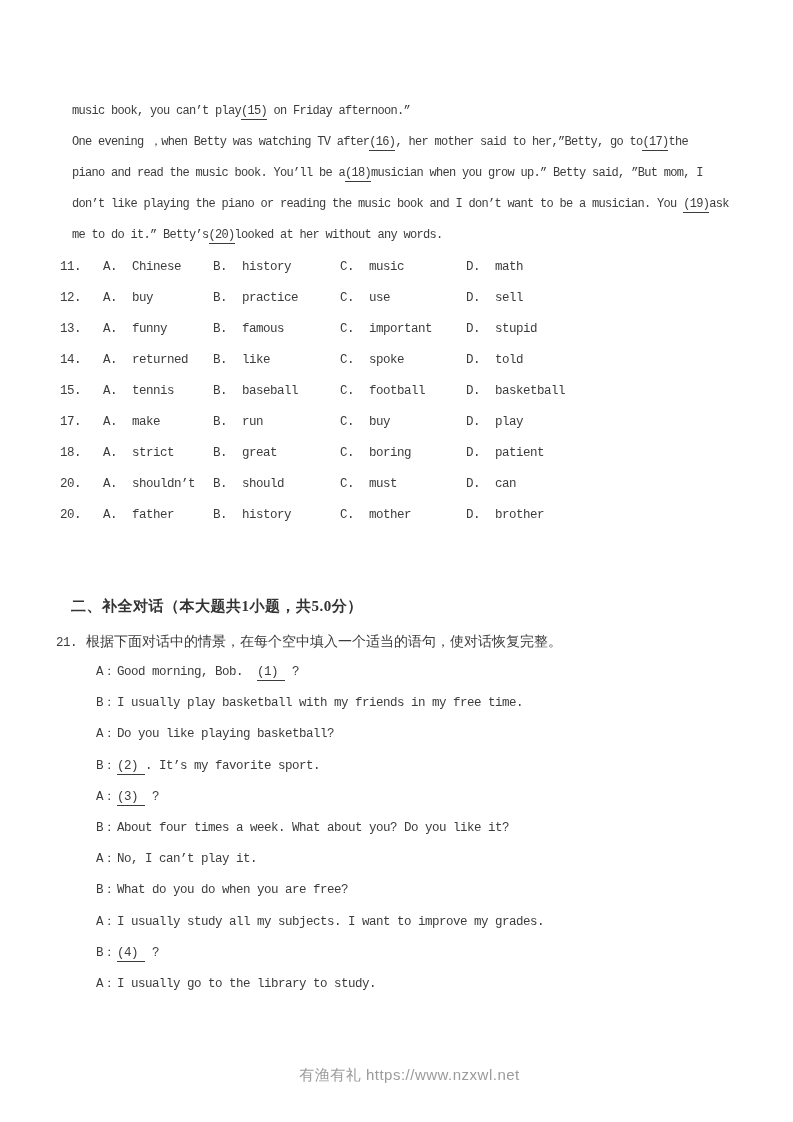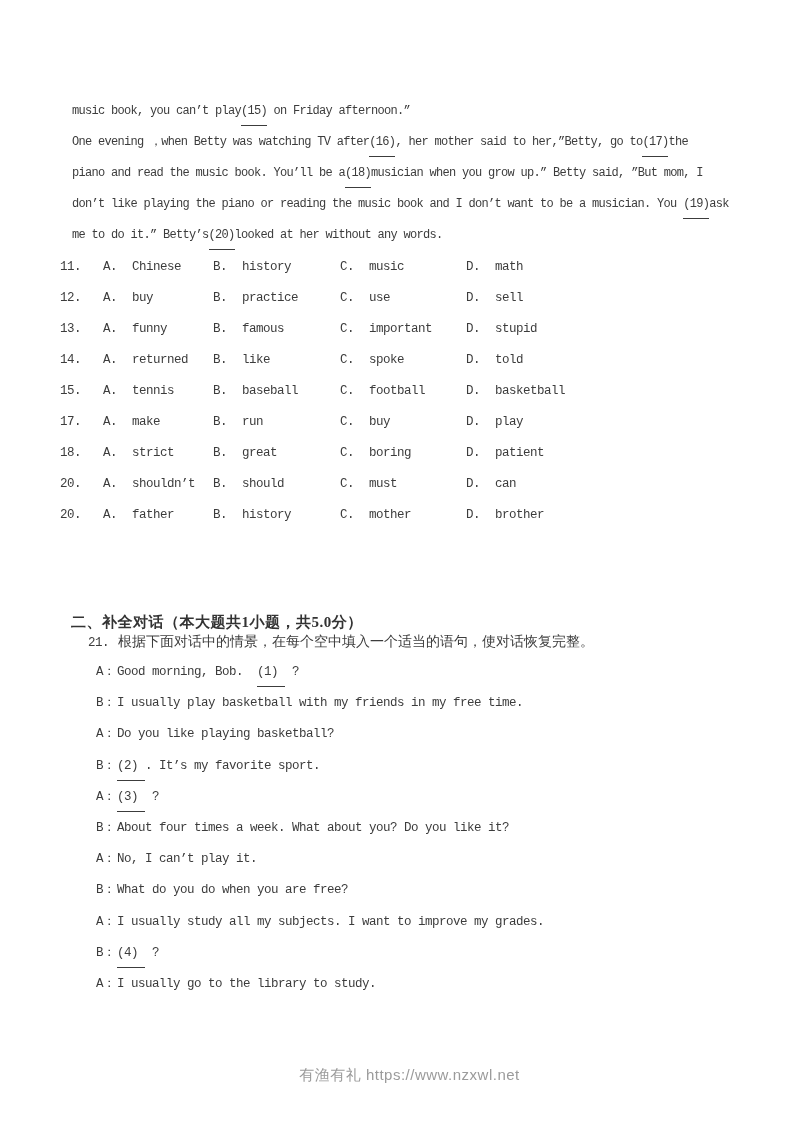--- a/index.html
+++ b/index.html
@@ -7,33 +7,33 @@
     position:relative;
     width:793px;height:1122px;
     background:#ffffff;
     color:#3c3c3c;
     font-family:"Liberation Mono","DejaVu Sans Mono",monospace;
     overflow:hidden;
   }
   
   #passage{position:absolute;left:72px;top:96px;width:670px;}
   .line{height:31px;line-height:31px;white-space:pre;font-size:12px;letter-spacing:-0.7px;}
-  .blank{border-bottom:1px solid #3c3c3c;padding-bottom:7px;}
+  .blank{border-bottom:1px solid #3c3c3c;padding-bottom:1px;}
   
   #cloze{position:absolute;left:60px;top:252px;width:690px;font-size:12.5px;letter-spacing:-0.5px;}
   .q-row{display:grid;grid-template-columns:43px 110px 127px 126px auto;height:31px;line-height:31px;white-space:pre;}
   .opt-label{margin-right:15px;}
   
   #sec2-heading{
     position:absolute;left:71px;top:591px;height:31px;line-height:31px;
     font-family:"Liberation Serif","DejaVu Serif",serif;
-    font-weight:bold;font-size:15px;color:#333333;letter-spacing:0.5px;margin-top:16px;
+    font-weight:bold;font-size:15px;color:#333333;letter-spacing:0.5px;
   }
   
-  #q21-line{position:absolute;left:88px;top:626px;height:31px;line-height:31px;font-size:14px;
+  #q21-line{position:absolute;left:56px;top:626px;height:31px;line-height:31px;font-size:14px;
     font-family:"Liberation Serif","DejaVu Serif",serif;color:#3c3c3c;}
   .q21-num{font-family:"Liberation Mono","DejaVu Sans Mono",monospace;font-size:12.5px;letter-spacing:-0.5px;margin-right:9px;}
   
   #dialogue{position:absolute;left:96px;top:657px;width:650px;font-size:12.5px;letter-spacing:-0.5px;}
   .d-line{height:31.2px;line-height:31.2px;white-space:pre;}
   .speaker{margin-right:2px;}
   
   #footer{
     position:absolute;left:13px;top:1063px;width:100%;height:24px;line-height:24px;
     text-align:center;

